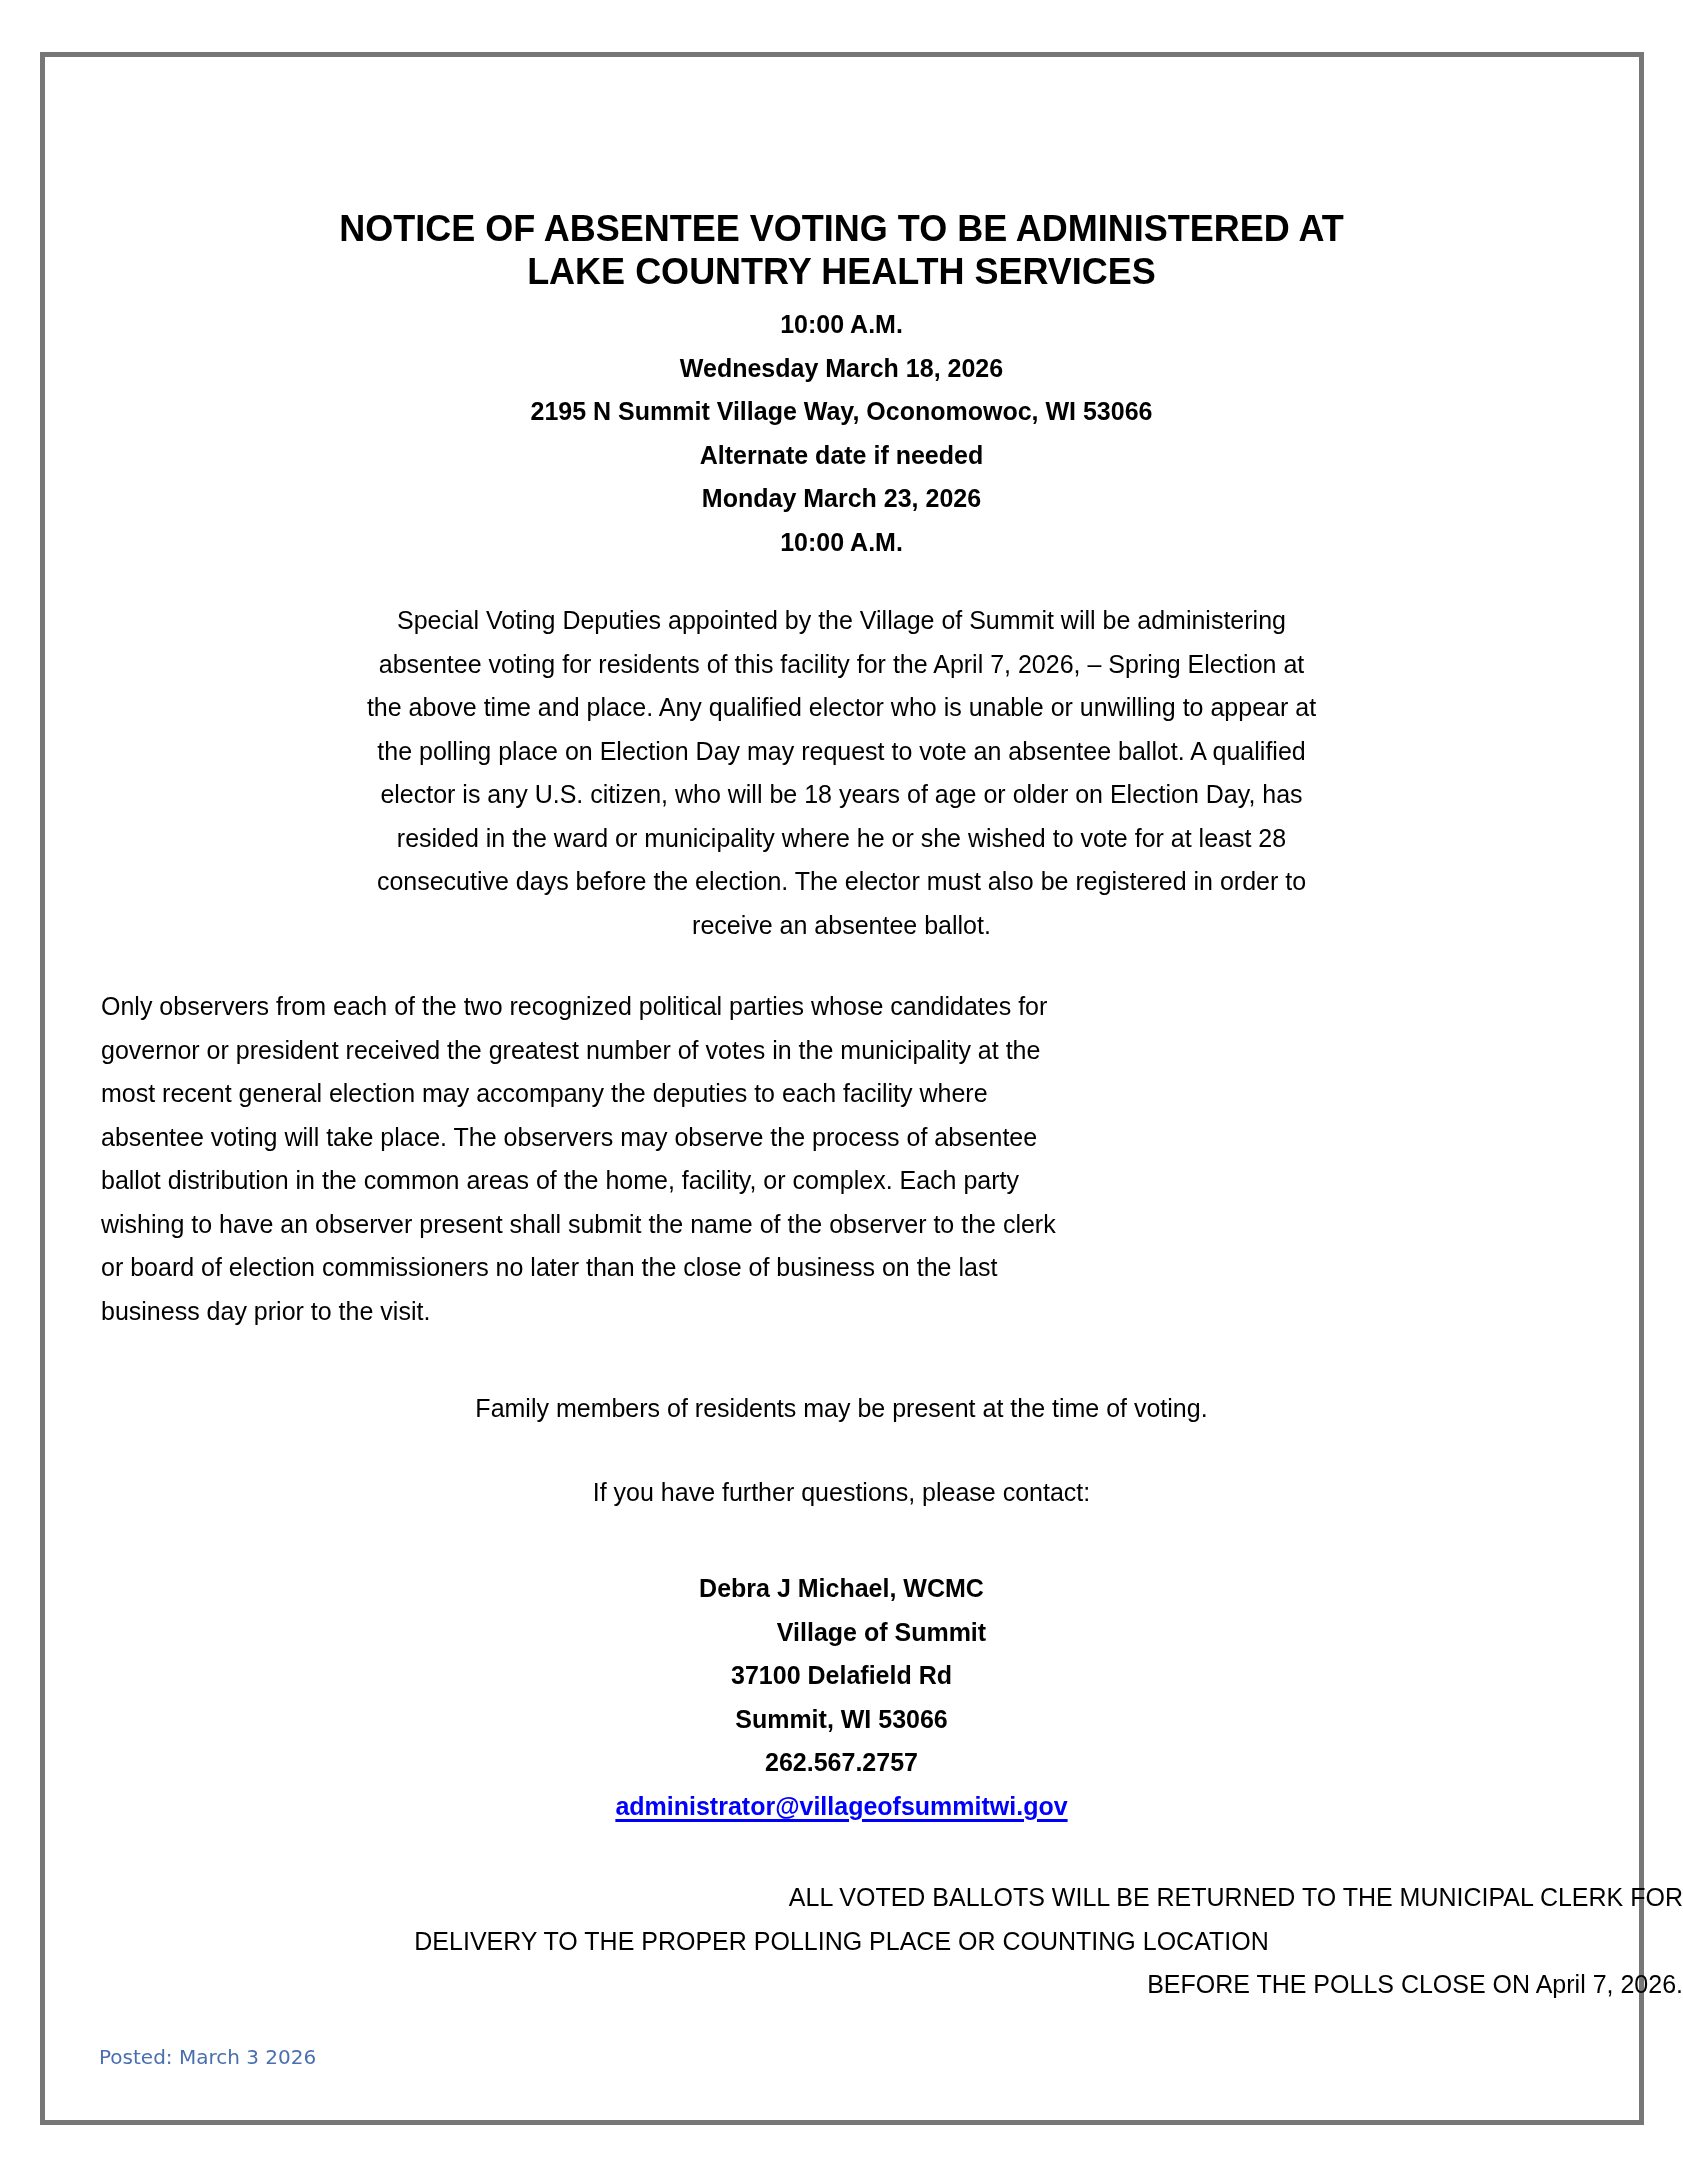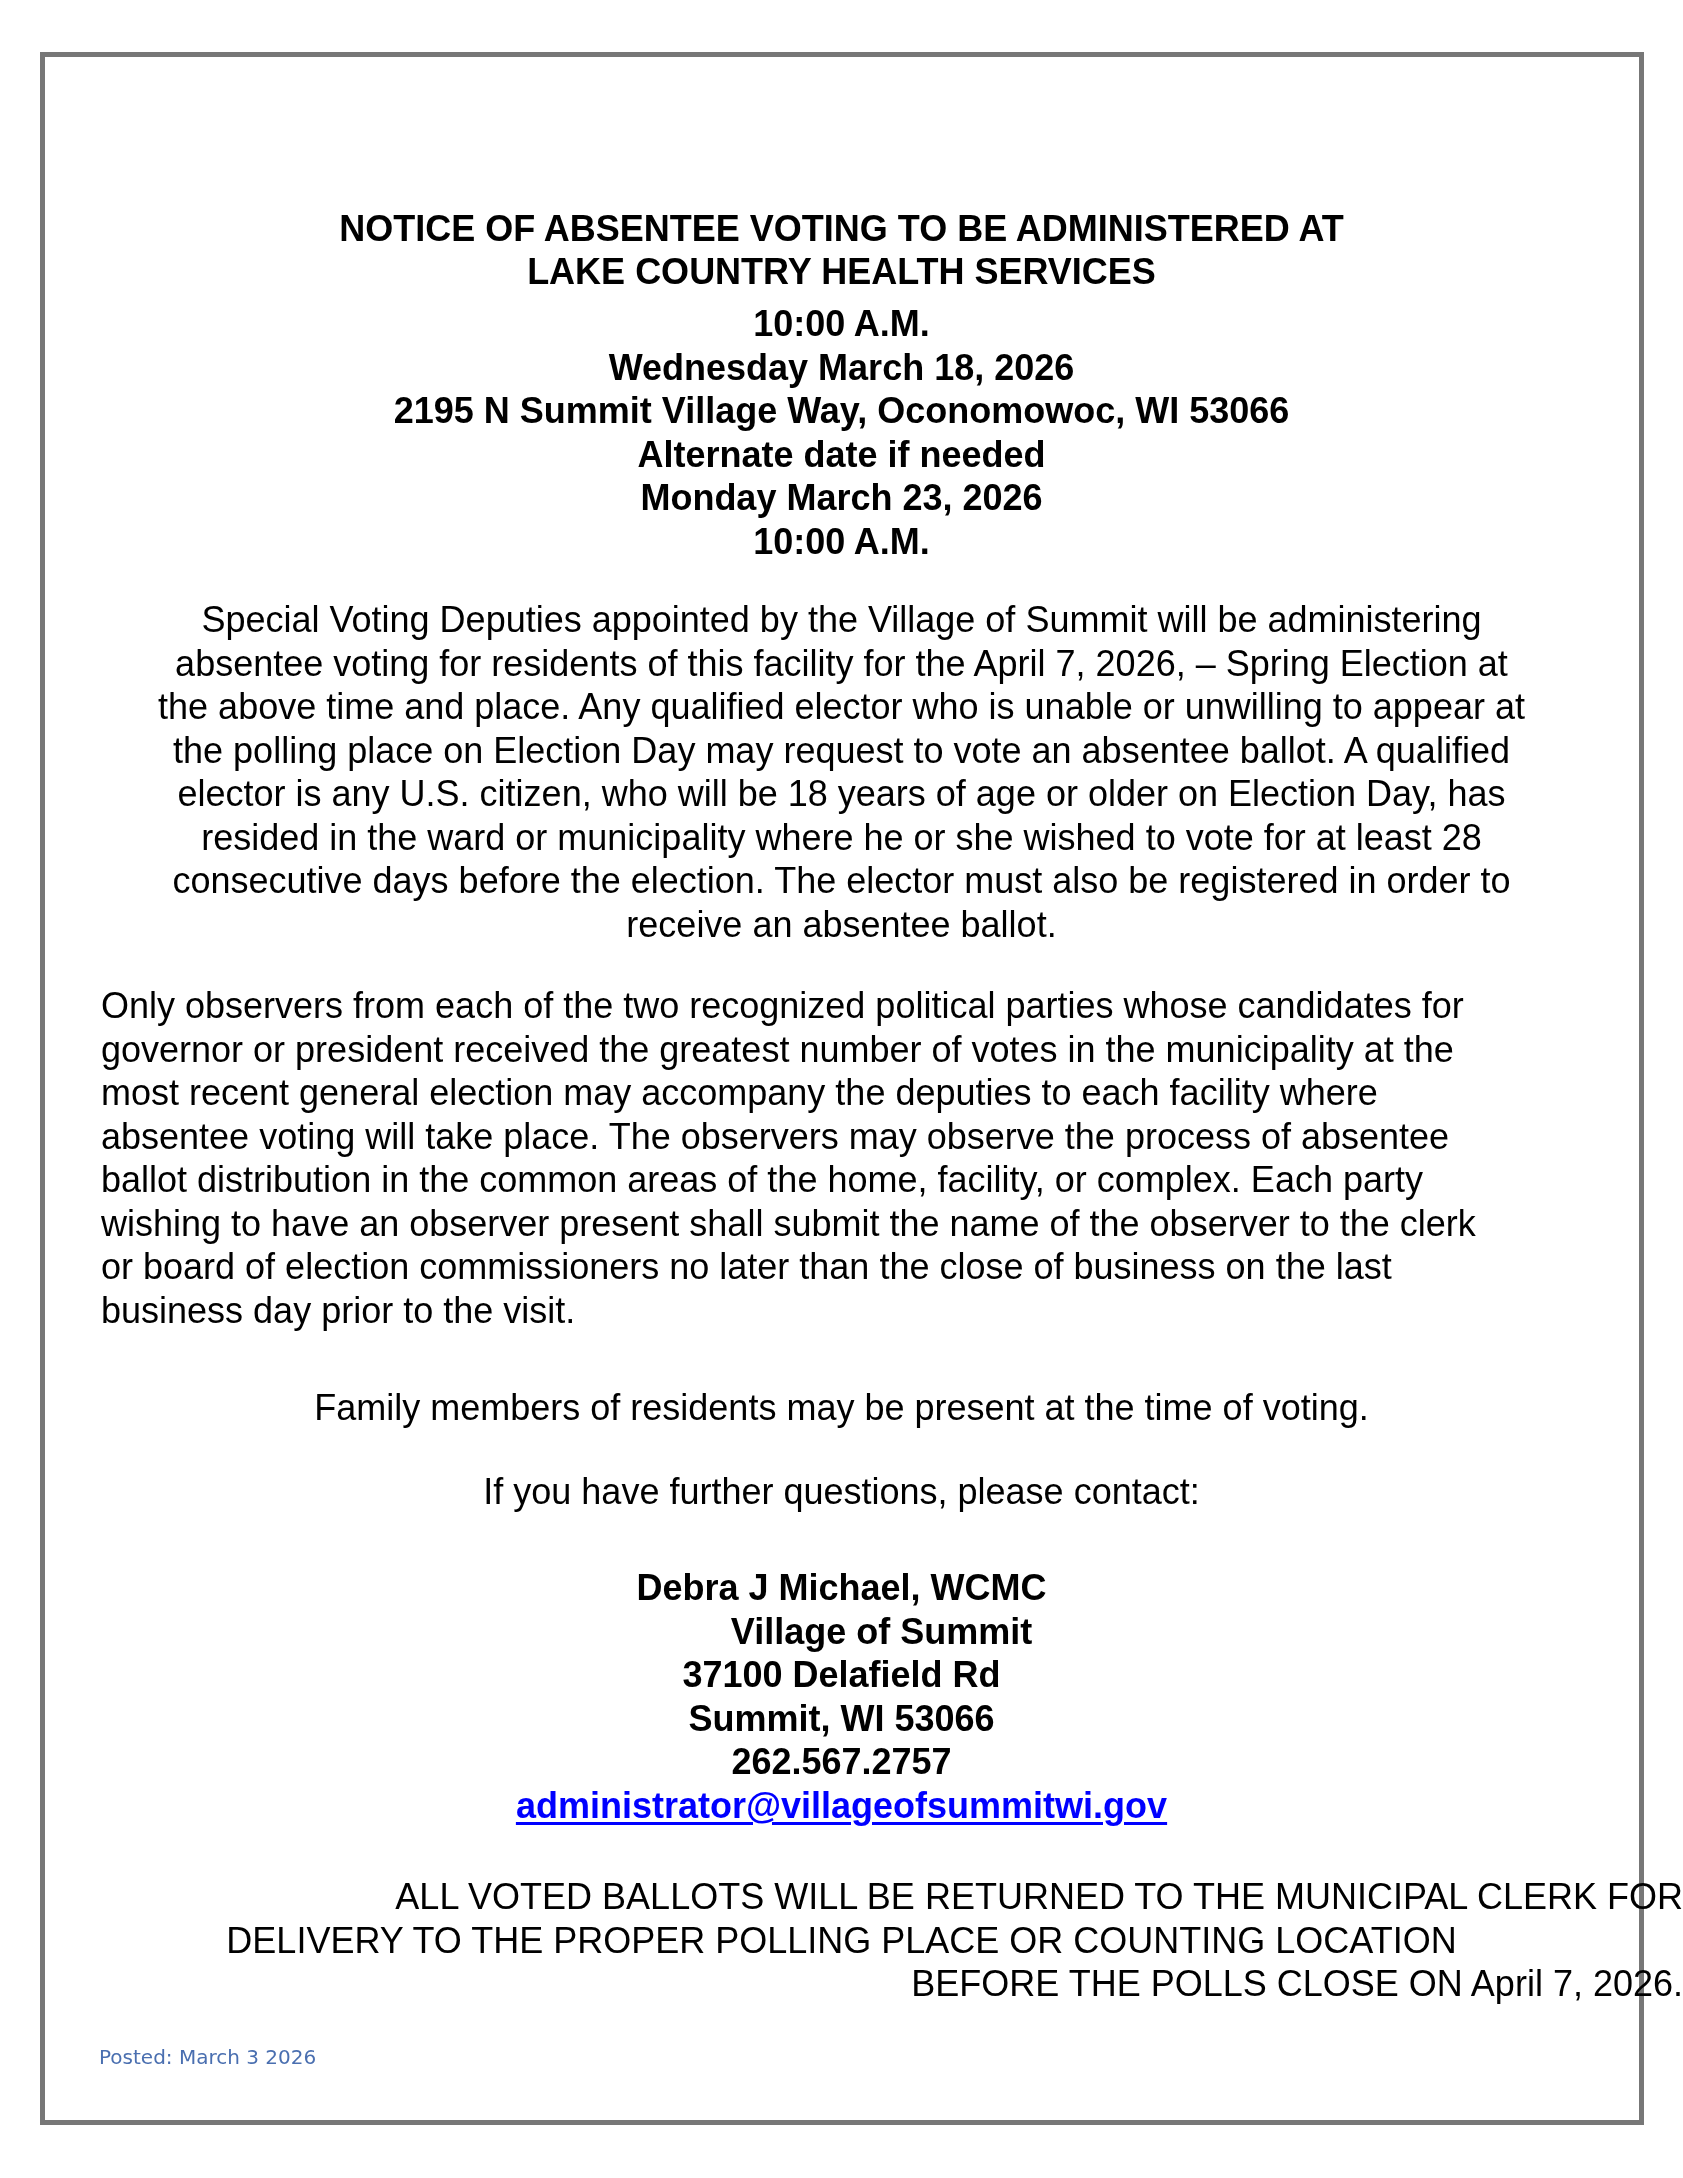--- a/index.html
+++ b/index.html
@@ -9,21 +9,21 @@
       left: 40px; top: 52px;
       width: 1594px; height: 2063px;
       border: 5px solid #777777;
       background: #ffffff;
     }
     .line {
       position: absolute;
       left: 0; width: 1683px;
       text-align: center;
       font-family: "Liberation Sans", sans-serif;
-      font-size: 36px;
+      font-size: 25px;
       line-height: 44px;
       color: #000000;
       white-space: nowrap;
     }
     .bold { font-weight: bold; }
     .left { text-align: left; }
     .heading { font-size: 36px; }
     .link {
       color: #0000ff;
       text-decoration: underline;

